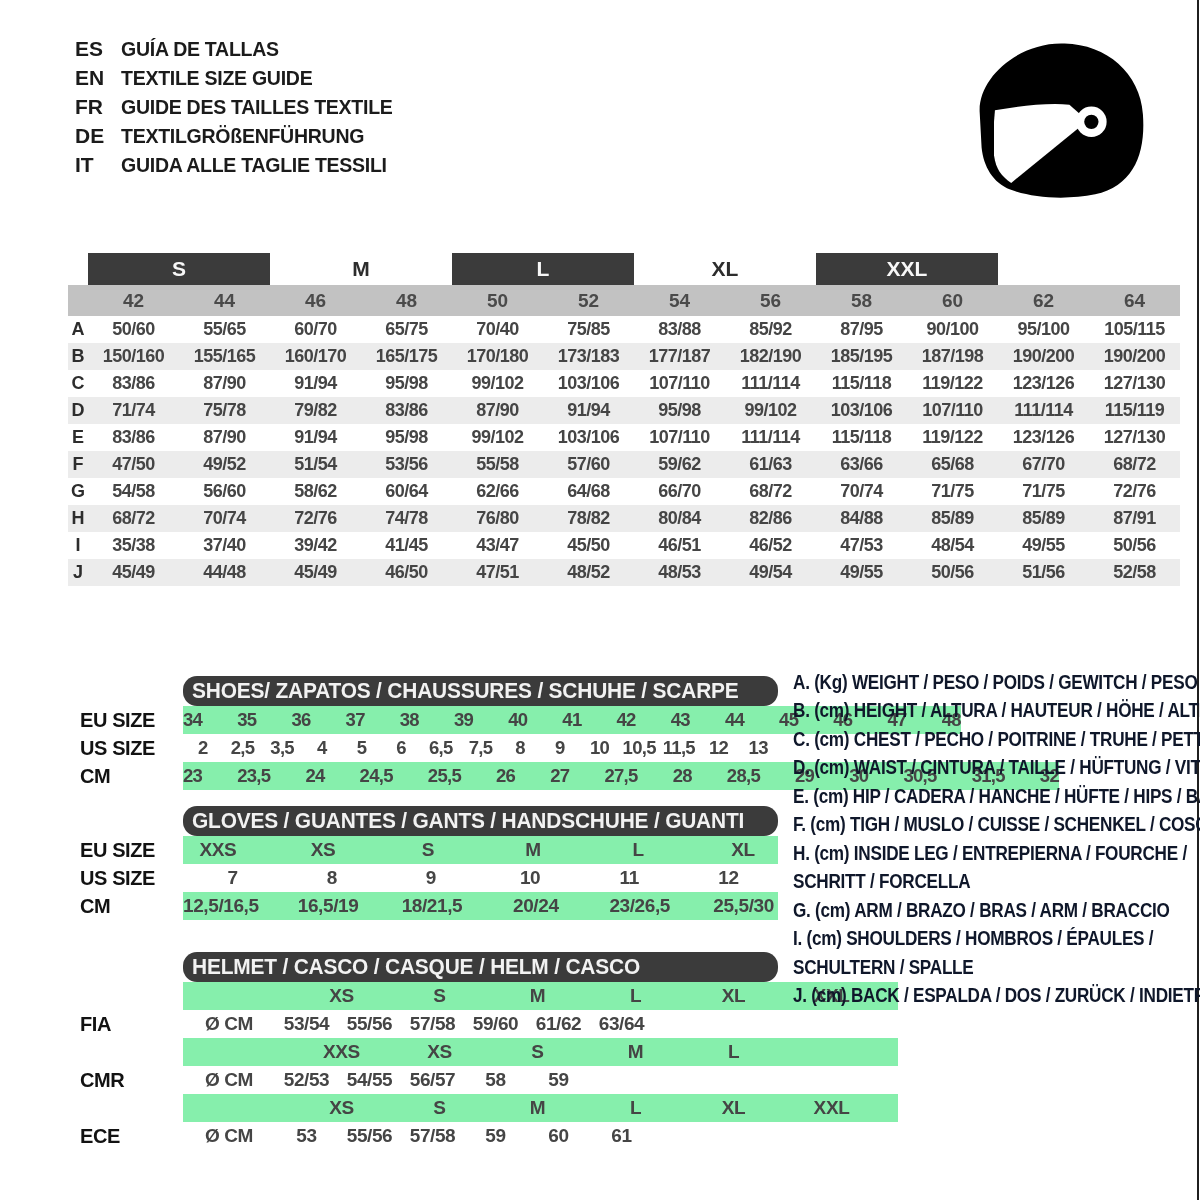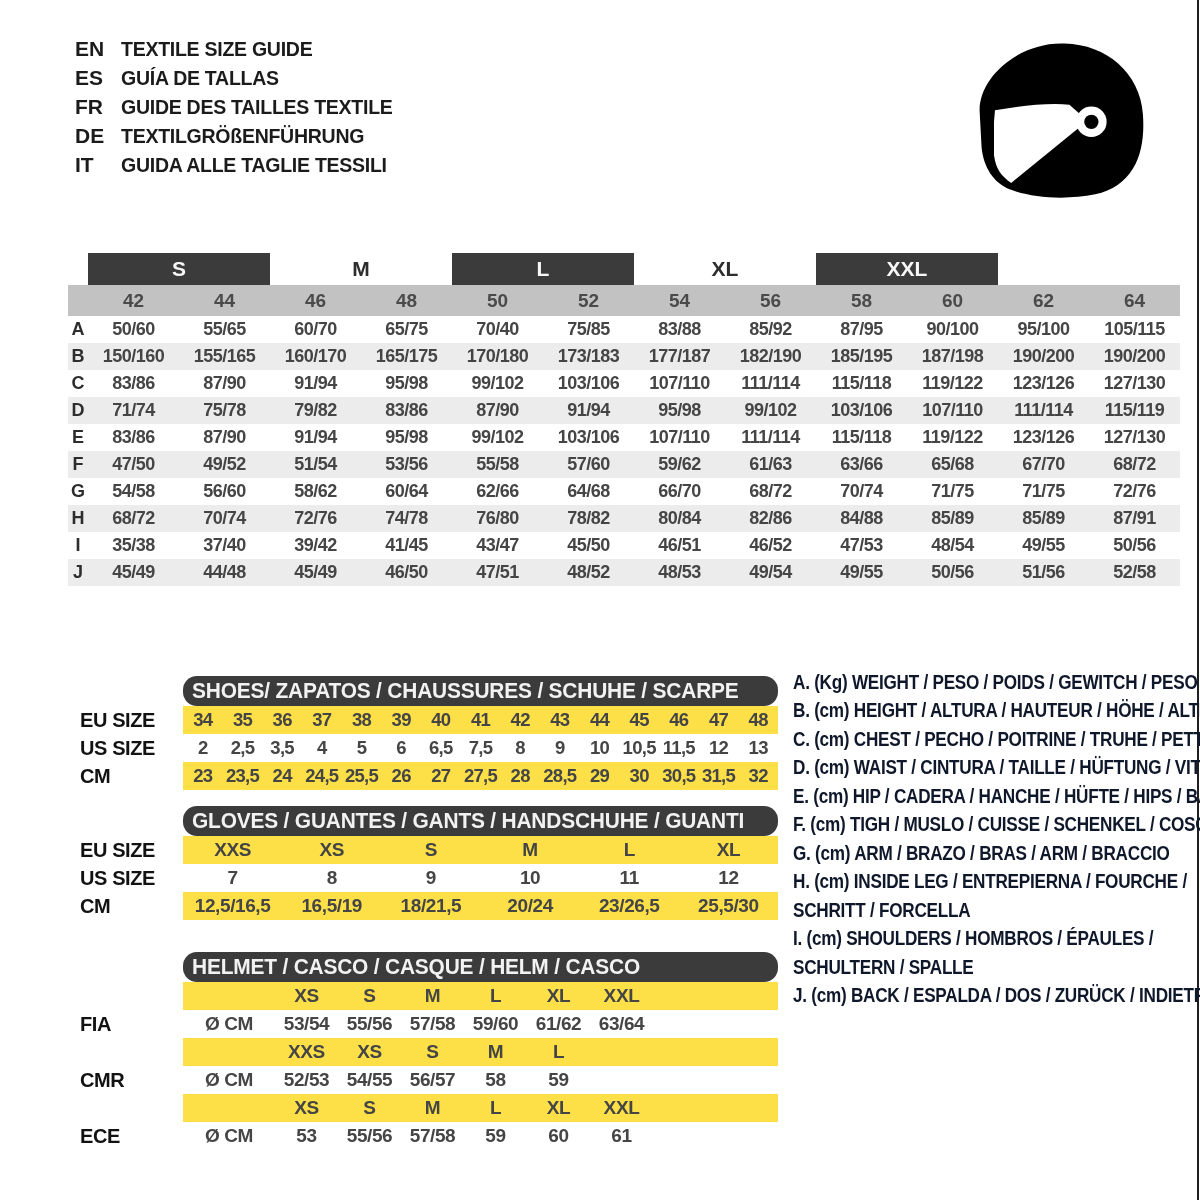--- a/index.html
+++ b/index.html
@@ -31,21 +31,21 @@
 
   
   .block{position:absolute;left:80px;width:698px;}
   .blk-row{display:flex;height:28px;align-items:stretch;}
   .blk-title{height:30px;}
   .blk-label{width:103px;flex:none;display:flex;align-items:center;
              color:#121212;font-size:20px;letter-spacing:-.4px;}
   .title-bar{flex:1;background:#3b3b3b;color:#f2f2f2;display:flex;align-items:center;padding-left:9px;border-radius:14px;}
   .title-text{font-size:22px;white-space:nowrap;transform:scaleX(.95);transform-origin:left center;letter-spacing:-.2px;}
   .blk-band{flex:1;display:grid;align-items:center;}
-  .band-light{background:#fde047;}
+  .band-light{background:#86efac;gap:35px;}
   .cell{text-align:center;font-size:19px;letter-spacing:-.4px;color:#454545;}
   .shoes-grid{grid-template-columns:repeat(15,1fr);}
   .shoes-grid .cell{font-size:18.5px;letter-spacing:-.7px;}
   .gloves-grid{grid-template-columns:repeat(6,1fr);}
   .helmet-grid{grid-template-columns:92px repeat(6,63px) 1fr;}
   .blk-shoes{top:676px;}
   .blk-gloves{top:806px;}
   .blk-helmet{top:952px;}
 
   
@@ -54,26 +54,26 @@
                font-size:19.5px;letter-spacing:-.3px;transform:scaleX(.88);transform-origin:left center;}
 </style>
 </head>
 <body>
 
 <div class="page">
   <div class="right-edge"></div>
 
   <div class="langs" id="langs">
       <div class="lang-row">
+        <div class="lang-code">ES</div>
+        <div class="lang-title">GUÍA DE TALLAS</div>
+      </div>
+      <div class="lang-row">
         <div class="lang-code">EN</div>
         <div class="lang-title">TEXTILE SIZE GUIDE</div>
-      </div>
-      <div class="lang-row">
-        <div class="lang-code">ES</div>
-        <div class="lang-title">GUÍA DE TALLAS</div>
       </div>
       <div class="lang-row">
         <div class="lang-code">FR</div>
         <div class="lang-title">GUIDE DES TAILLES TEXTILE</div>
       </div>
       <div class="lang-row">
         <div class="lang-code">DE</div>
         <div class="lang-title">TEXTILGRÖßENFÜHRUNG</div>
       </div>
       <div class="lang-row">
@@ -468,27 +468,27 @@
       <div class="legend-item">
         <div class="legend-line">D. (cm) WAIST / CINTURA / TAILLE / HÜFTUNG / VITA</div>
       </div>
       <div class="legend-item">
         <div class="legend-line">E. (cm) HIP / CADERA / HANCHE / HÜFTE / HIPS /  BACINO</div>
       </div>
       <div class="legend-item">
         <div class="legend-line">F. (cm) TIGH / MUSLO / CUISSE / SCHENKEL / COSCIA</div>
       </div>
       <div class="legend-item">
-        <div class="legend-line">G. (cm) ARM  / BRAZO / BRAS / ARM / BRACCIO</div>
-      </div>
-      <div class="legend-item">
         <div class="legend-line">H. (cm) INSIDE LEG / ENTREPIERNA / FOURCHE /</div>
         <div class="legend-line">SCHRITT / FORCELLA</div>
       </div>
       <div class="legend-item">
+        <div class="legend-line">G. (cm) ARM  / BRAZO / BRAS / ARM / BRACCIO</div>
+      </div>
+      <div class="legend-item">
         <div class="legend-line">I.  (cm) SHOULDERS / HOMBROS / ÉPAULES /</div>
         <div class="legend-line">SCHULTERN / SPALLE</div>
       </div>
       <div class="legend-item">
         <div class="legend-line">J. (cm) BACK / ESPALDA / DOS / ZURÜCK / INDIETRO</div>
       </div>
     </div>
 </div>
 
 </body></html>

